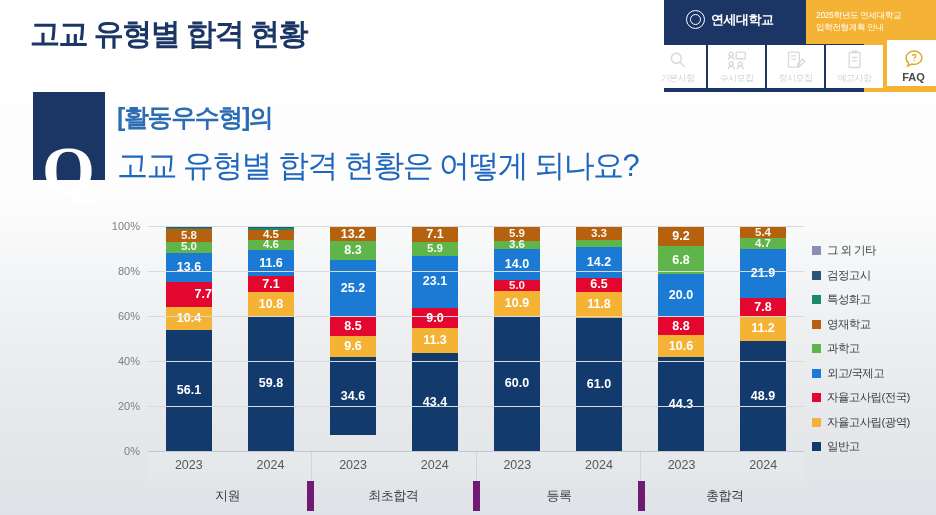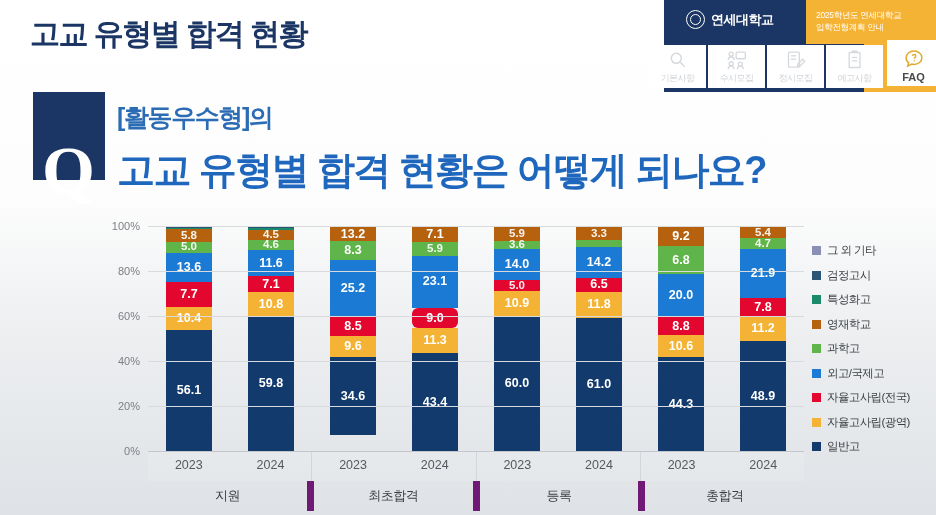--- a/index.html
+++ b/index.html
@@ -61,21 +61,21 @@
     position: absolute; top: 136px; left: 42px;
     font-size: 68px; font-weight: bold; color: #ffffff; line-height: 1;
     font-family: "Liberation Serif", serif;
   }
   .q-l1 {
     position: absolute; top: 101px; left: 117px;
     font-size: 25px; font-weight: bold; color: #2b6cb5; letter-spacing: -1.4px;
   }
   .q-l2 {
     position: absolute; top: 145px; left: 117px;
-    font-size: 38px; font-weight: bold; color: #1f66bd; letter-spacing: -1.6px;
+    font-size: 31px; font-weight: normal; color: #1f66bd; letter-spacing: -1.6px;
   }
 
   
   .chart { position: absolute; top: 226px; left: 104px; width: 700px; height: 255px; }
   .ylabels { position: absolute; left: 0; top: 0; width: 40px; height: 225px; }
   .ylab {
     position: absolute; right: 4px; font-size: 11px; color: #7c7f84;
     transform: translateY(-50%); white-space: nowrap; margin-left: 24px;
   }
   .plot {
@@ -223,21 +223,21 @@
             <div class="seg" style="height: 0.9px; background: rgb(26, 138, 106);"></div>
             <div class="seg" style="height: 13.05px; background: rgb(181, 97, 14);">
               <span style="color: rgb(255, 255, 255); font-size: 11.5px; opacity: 0.92;">5.8</span>
             </div>
             <div class="seg" style="height: 11.25px; background: rgb(95, 180, 74);">
               <span style="color: rgb(255, 255, 255); font-size: 11.5px; opacity: 0.92;">5.0</span>
             </div>
             <div class="seg" style="height: 30.6px; background: rgb(26, 122, 212);">
               <span style="color: rgb(255, 255, 255);">13.6</span>
             </div>
-            <div class="seg" style="height: 26px; background: rgb(227, 6, 46);">
+            <div class="seg" style="height: 26px; background: rgb(227, 6, 46); justify-content: flex-end;">
               <span style="color: rgb(255, 255, 255);">7.7</span>
             </div>
             <div class="seg" style="height: 23.4px; background: rgb(245, 179, 53);">
               <span style="color: rgb(255, 255, 255);">10.4</span>
             </div>
             <div class="seg" style="height: 126.225px; background: rgb(18, 58, 109);">
               <span style="color: rgb(255, 255, 255);">56.1</span>
             </div>
           </div>
           <div class="bar">
@@ -293,21 +293,21 @@
             <div class="seg" style="height: 0.225px; background: rgb(26, 138, 106);"></div>
             <div class="seg" style="height: 15.975px; background: rgb(181, 97, 14);">
               <span style="color: rgb(255, 255, 255);">7.1</span>
             </div>
             <div class="seg" style="height: 13.275px; background: rgb(95, 180, 74);">
               <span style="color: rgb(255, 255, 255); font-size: 11.5px; opacity: 0.92;">5.9</span>
             </div>
             <div class="seg" style="height: 51.975px; background: rgb(26, 122, 212);">
               <span style="color: rgb(255, 255, 255);">23.1</span>
             </div>
-            <div class="seg" style="height: 20.25px; background: rgb(227, 6, 46); border-radius: 6px;">
+            <div class="seg" style="height: 20.25px; background: rgb(227, 6, 46);">
               <span style="color: rgb(255, 255, 255);">9.0</span>
             </div>
             <div class="seg" style="height: 25.425px; background: rgb(245, 179, 53);">
               <span style="color: rgb(255, 255, 255);">11.3</span>
             </div>
             <div class="seg" style="height: 97.65px; background: rgb(18, 58, 109);">
               <span style="color: rgb(255, 255, 255);">43.4</span>
             </div>
           </div>
         </div>

